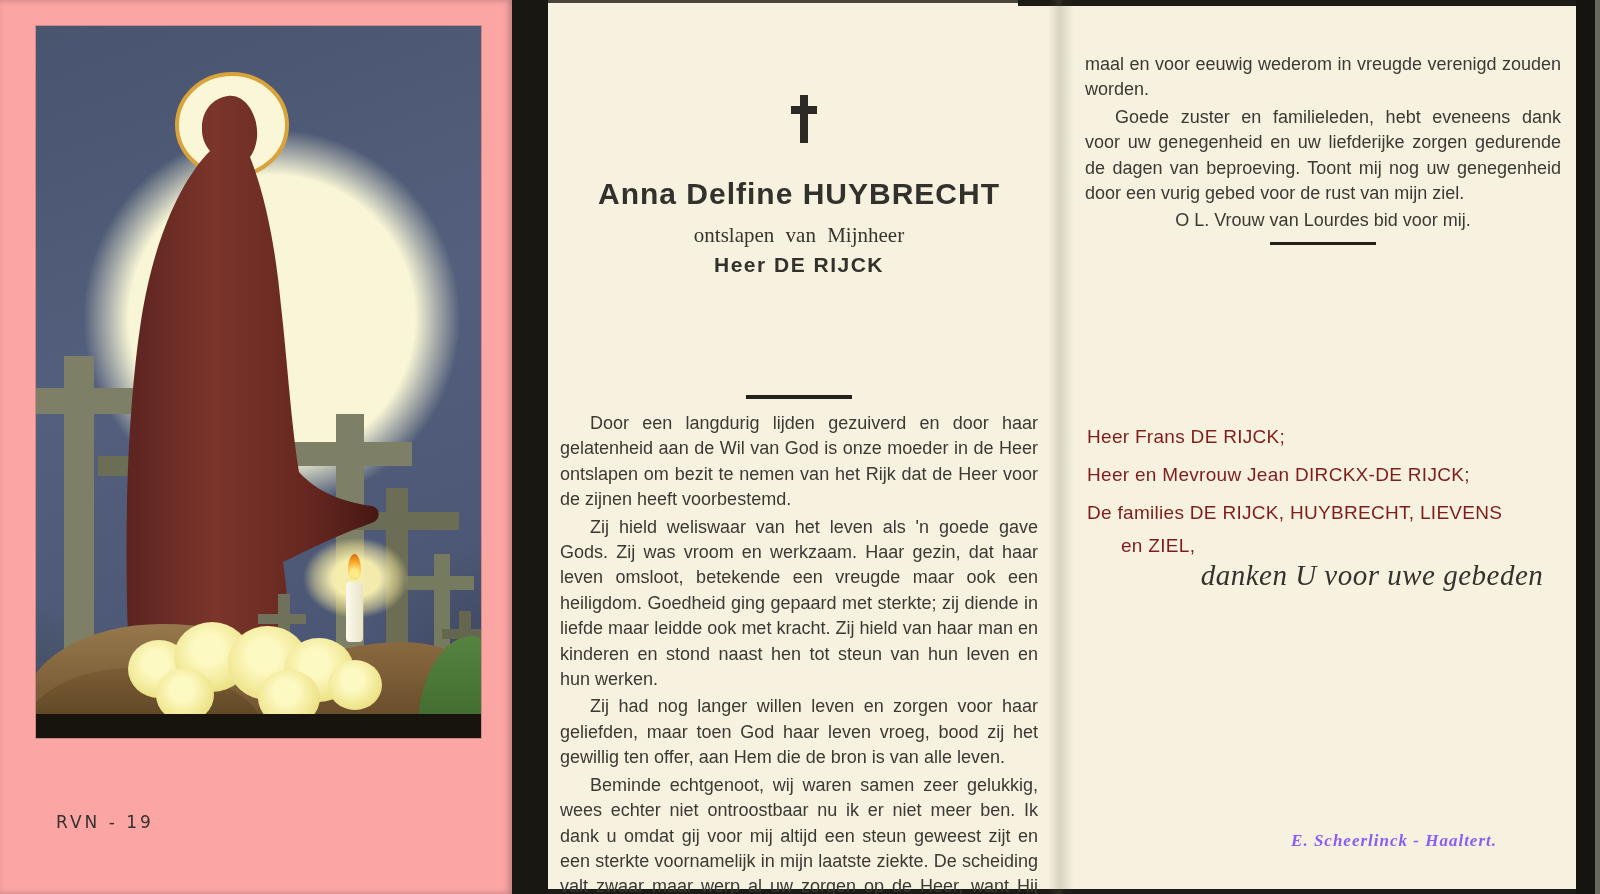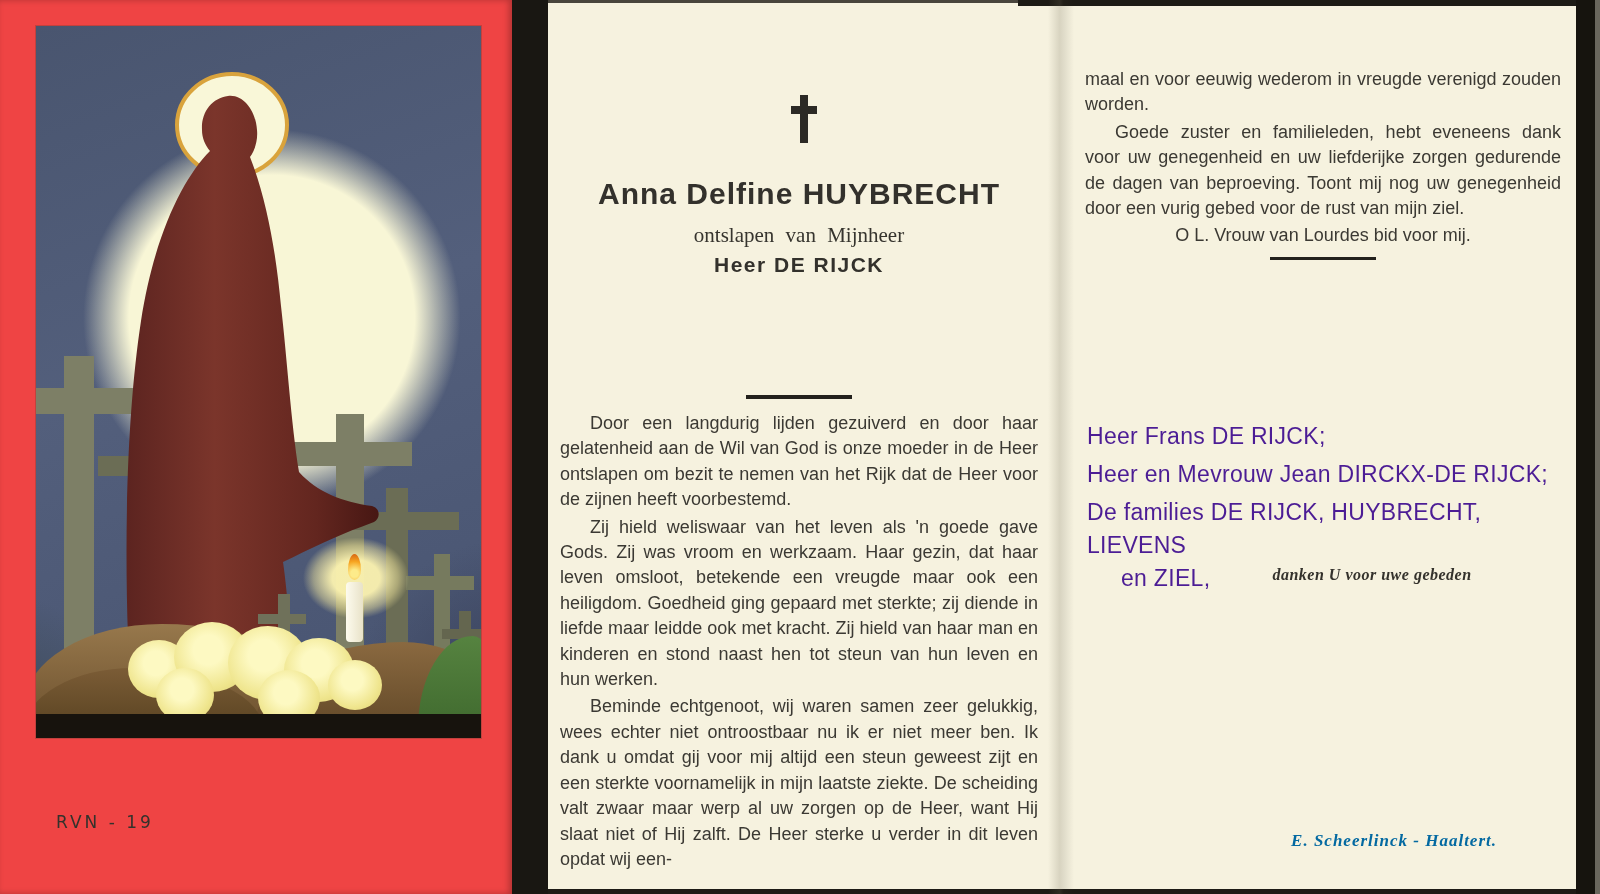--- a/index.html
+++ b/index.html
@@ -5,21 +5,21 @@
   html,body{margin:0;padding:0;}
   body{
     width:1600px;height:894px;position:relative;overflow:hidden;
     background:#191712;
     font-family:"Liberation Sans",sans-serif;
     color:#3b3933;
   }
   
   .front-card{
     position:absolute;left:0;top:0;width:512px;height:894px;
-    background:#ef4444;
+    background:#fca5a5;
     box-shadow:inset -3px 0 6px rgba(0,0,0,.25);
   }
   .illustration{
     position:absolute;left:36px;top:26px;width:445px;height:712px;
     overflow:hidden;
     background:
       radial-gradient(circle 255px at 53% 41%, #f8f6d6 56%, rgba(248,246,214,.55) 64%, rgba(248,246,214,0) 74%),
       radial-gradient(circle 300px at 108% 95%, #39415a 0%, rgba(57,65,90,0) 55%),
       radial-gradient(circle 260px at -8% 100%, #3c4a55 0%, rgba(60,74,85,0) 55%),
       linear-gradient(160deg,#49556f 0%,#535f7c 45%,#475370 100%);
@@ -85,33 +85,33 @@
   .vital-record{position:absolute;left:0;top:289px;width:100%;text-align:center;
     font-size:19px;line-height:26px;color:#3e3c36;}
   .rule{height:4px;background:#23211c;width:106px;}
   .rule-mid{position:absolute;left:50%;top:395px;margin-left:-53px;}
   .paras{position:absolute;left:0;width:100%;text-align:justify;
     font-size:18px;line-height:25.4px;color:#3b3933;}
   .paras-mid{top:411px;}
   .paras p{margin:0 0 2px;text-indent:30px;}
   .paras p.noindent{text-indent:0;}
   
-  .paras-right{top:67px;}
+  .paras-right{top:52px;}
   .invocation{text-align:center;text-indent:0 !important;margin-top:2px !important;}
   .rule-right{margin:8px auto 0;height:3px;}
   .ack{position:absolute;left:2px;top:420px;width:100%;
-    font-size:23px;line-height:33px;color:#4c1d95;letter-spacing:.3px;}
+    font-size:19px;line-height:33px;color:#7f1d1d;letter-spacing:.3px;}
   .ack .l1,.ack .l2{margin-bottom:5px;}
   .ack .l4{padding-left:34px;}
   .thanks{position:absolute;top:560px;right:14px;width:350px;text-align:center;
-    font-family:"Liberation Serif",serif;font-style:italic;font-weight:700;
-    font-size:16px;line-height:30px;color:#34322c;letter-spacing:.5px;}
+    font-family:"Liberation Serif",serif;font-style:italic;font-weight:400;
+    font-size:29px;line-height:30px;color:#34322c;letter-spacing:.5px;}
   .printer{position:absolute;top:831px;right:64px;
     font-family:"Liberation Serif",serif;font-style:italic;font-weight:700;
-    font-size:17px;letter-spacing:1px;color:#0369a1;}
+    font-size:17px;letter-spacing:1px;color:#8b5cf6;}
 </style>
 </head>
 <body>
 
 <div class="front-card">
   <div class="illustration">
 
     <div class="cross" style="left:0;top:330px;width:160px;height:340px;">
       <i style="left:28px;top:0;width:30px;height:340px;background:#7d7f66;"></i>
       <i style="left:-10px;top:32px;width:135px;height:26px;background:#7d7f66;"></i>
@@ -208,20 +208,21 @@
 
     <div class="deceased-name">Anna Delfine HUYBRECHT</div>
     <div class="relation-line">ontslapen van Mijnheer</div>
     <div class="spouse-name">Heer DE RIJCK</div>
 
     <div class="rule rule-mid"></div>
 
     <div class="paras paras-mid">
       <p>Door een langdurig lijden gezuiverd en door haar gelatenheid aan de Wil van God is onze moeder in de Heer ontslapen om bezit te nemen van het Rijk dat de Heer voor de zijnen heeft voorbestemd.</p>
       <p>Zij hield weliswaar van het leven als 'n goede gave Gods. Zij was vroom en werkzaam. Haar gezin, dat haar leven omsloot, betekende een vreugde maar ook een heiligdom. Goedheid ging gepaard met sterkte; zij diende in liefde maar leidde ook met kracht. Zij hield van haar man en kinderen en stond naast hen tot steun van hun leven en hun werken.</p>
+      <p>Zij had nog langer willen leven en zorgen voor haar geliefden, maar toen God haar leven vroeg, bood zij het gewillig ten offer, aan Hem die de bron is van alle leven.</p>
       <p>Beminde echtgenoot, wij waren samen zeer gelukkig, wees echter niet ontroostbaar nu ik er niet meer ben. Ik dank u omdat gij voor mij altijd een steun geweest zijt en een sterkte voornamelijk in mijn laatste ziekte. De scheiding valt zwaar maar werp al uw zorgen op de Heer, want Hij slaat niet of Hij zalft. De Heer sterke u verder in dit leven opdat wij een-</p>
     </div>
   </div>
 
   <div class="page page-right-text">
     <div class="paras paras-right">
       <p class="noindent">maal en voor eeuwig wederom in vreugde verenigd zouden worden.</p>
       <p>Goede zuster en familieleden, hebt eveneens dank voor uw genegenheid en uw liefderijke zorgen gedurende de dagen van beproeving. Toont mij nog uw genegenheid door een vurig gebed voor de rust van mijn ziel.</p>
       <p class="invocation">O L. Vrouw van Lourdes bid voor mij.</p>
       <div class="rule rule-right"></div>

